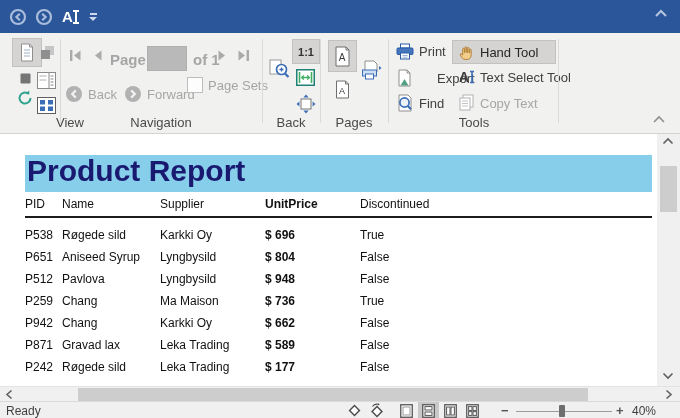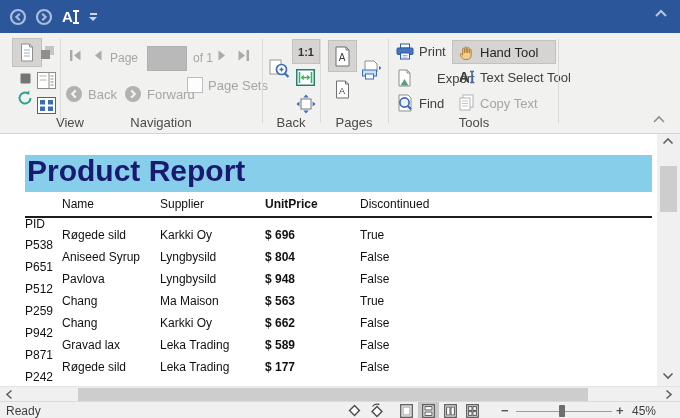--- a/index.html
+++ b/index.html
@@ -17,36 +17,36 @@
   .qat-drop{display:flex;flex-direction:column;align-items:center;gap:2px;margin-left:3px;}
   .qat-drop .bar{width:7px;height:2px;background:#cdd8ec;}
   .qat-drop .caret{width:0;height:0;border-left:4px solid transparent;border-right:4px solid transparent;border-top:4px solid #cdd8ec;}
   .tb-collapse{position:absolute;right:12px;top:9px;}
   
   .ribbon{position:absolute;left:0;top:33px;width:680px;height:100px;background:#f1f1f0;border-bottom:1px solid #d4d4d4;font-size:13px;color:#2b2b2b;}
   .rsep{position:absolute;top:6px;height:84px;width:1px;background:#dadada;}
   .grp-label{position:absolute;bottom:3px;font-size:13px;color:#4a4a4a;text-align:center;}
   .rbtn{position:absolute;display:flex;align-items:center;justify-content:center;border-radius:0;cursor:default;}
   .rbtn.sel{background:#d6d4d3;border:1px solid #c3c1c0;}
-  .rlbl{position:absolute;font-size:12px;color:#262626;white-space:nowrap;}
+  .rlbl{position:absolute;font-size:15px;color:#262626;white-space:nowrap;font-weight:bold;}
   .rlbl.dis{color:#a6a6a6;}
   .txtbtn{position:absolute;display:flex;align-items:center;gap:5px;white-space:nowrap;font-size:13px;color:#404040;cursor:default;}
   .txtbtn.dis{color:#a6a6a6;}
   .onetoone{font-size:11px;font-weight:bold;color:#333;text-align:right;}
   .pg-input{position:absolute;width:40px;height:25px;background:#b9b9b9;border:1px solid #b0b0b0;box-sizing:border-box;font-size:12px;color:#555;padding:0 3px;}
   .chk{width:14px;height:14px;background:#fdfdfd;border:1px solid #bdbdbd;display:inline-block;}
   
   .content{position:absolute;left:0;top:134px;width:680px;height:252px;background:#fff;overflow:hidden;}
   .title-band{position:absolute;left:25px;top:21px;width:627px;height:37px;background:#87ceeb;}
   .report-title{position:absolute;left:27px;top:20px;font-size:30px;font-weight:bold;color:#191970;letter-spacing:0px;}
   .thead{position:absolute;left:25px;top:63px;width:627px;display:flex;font-size:12px;color:#111;}
   .hrule{position:absolute;left:25px;top:82px;width:627px;height:2px;background:#1c1c1c;}
   .tbody{position:absolute;left:25px;top:90px;width:627px;}
   .trow{display:flex;height:22px;align-items:center;font-size:12px;color:#111;}
-  .c0{width:37px;margin-top:20px;}.c1{width:98px;}.c2{width:105px;}.c3{width:95px;font-weight:bold;}.c4{flex:1;}
+  .c0{width:37px;}.c1{width:98px;}.c2{width:105px;}.c3{width:95px;font-weight:bold;}.c4{flex:1;}
   
   .vscroll{position:absolute;left:657px;top:134px;width:23px;height:252px;background:#f0f0f0;}
   .vthumb{position:absolute;left:3px;top:32px;width:17px;height:46px;background:#cdcdcd;}
   .varrow{position:absolute;left:5px;}
   .hscroll{position:absolute;left:0;top:386px;width:680px;height:15px;background:#f0f0f0;border-top:1px solid #e3e3e3;}
   .hthumb{position:absolute;left:78px;top:1px;width:510px;height:13px;background:#cdcdcd;}
   .harrow{position:absolute;top:2px;}
   
   .statusbar{position:absolute;left:0;top:401px;width:680px;height:17px;background:#f0f0f0;border-top:1px solid #dadada;font-size:12px;color:#3f3f3f;}
   .ready{position:absolute;left:6px;top:2px;}
@@ -327,21 +327,21 @@
           <div class="c0">P512</div>
           <div class="c1">Pavlova</div>
           <div class="c2">Lyngbysild</div>
           <div class="c3">$ 948</div>
           <div class="c4">False</div>
         </div>
         <div class="trow">
           <div class="c0">P259</div>
           <div class="c1">Chang</div>
           <div class="c2">Ma Maison</div>
-          <div class="c3">$ 563</div>
+          <div class="c3">$ 736</div>
           <div class="c4">True</div>
         </div>
         <div class="trow">
           <div class="c0">P942</div>
           <div class="c1">Chang</div>
           <div class="c2">Karkki Oy</div>
           <div class="c3">$ 662</div>
           <div class="c4">False</div>
         </div>
         <div class="trow">
@@ -432,16 +432,16 @@
           <rect x="7" y="2.6" width="3.4" height="3.8" fill="none" stroke="#555"></rect>
           <rect x="2.6" y="7.6" width="3.4" height="3.8" fill="none" stroke="#555"></rect>
           <rect x="7" y="7.6" width="3.4" height="3.8" fill="none" stroke="#555"></rect>
         </svg>
     </div>
 
     <span class="zoom-sign" style="left:501px;">−</span>
     <div class="slider-track"></div>
     <div class="slider-thumb"></div>
     <span class="zoom-sign" style="left:616px;">+</span>
-    <span class="zoom-pct">45%</span>
+    <span class="zoom-pct">40%</span>
   </div>
 
 </div>
 
 </body></html>

